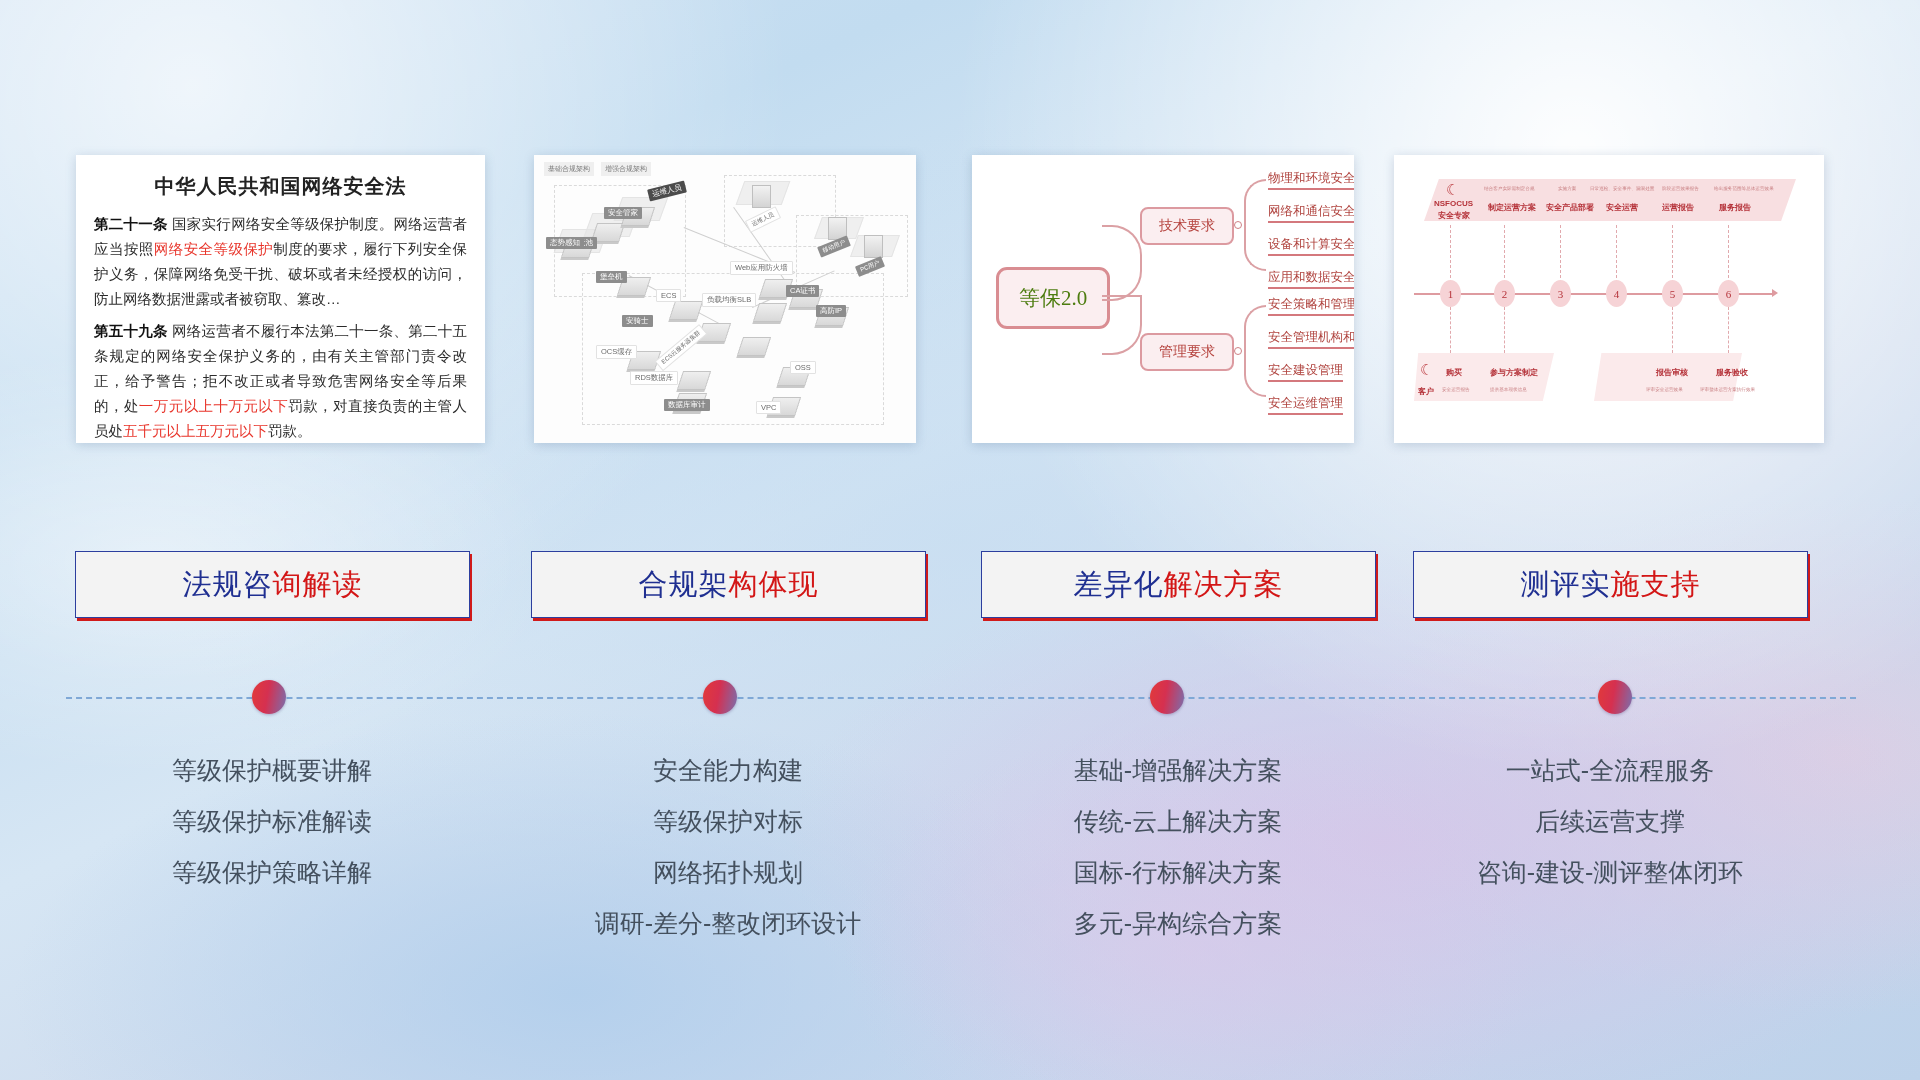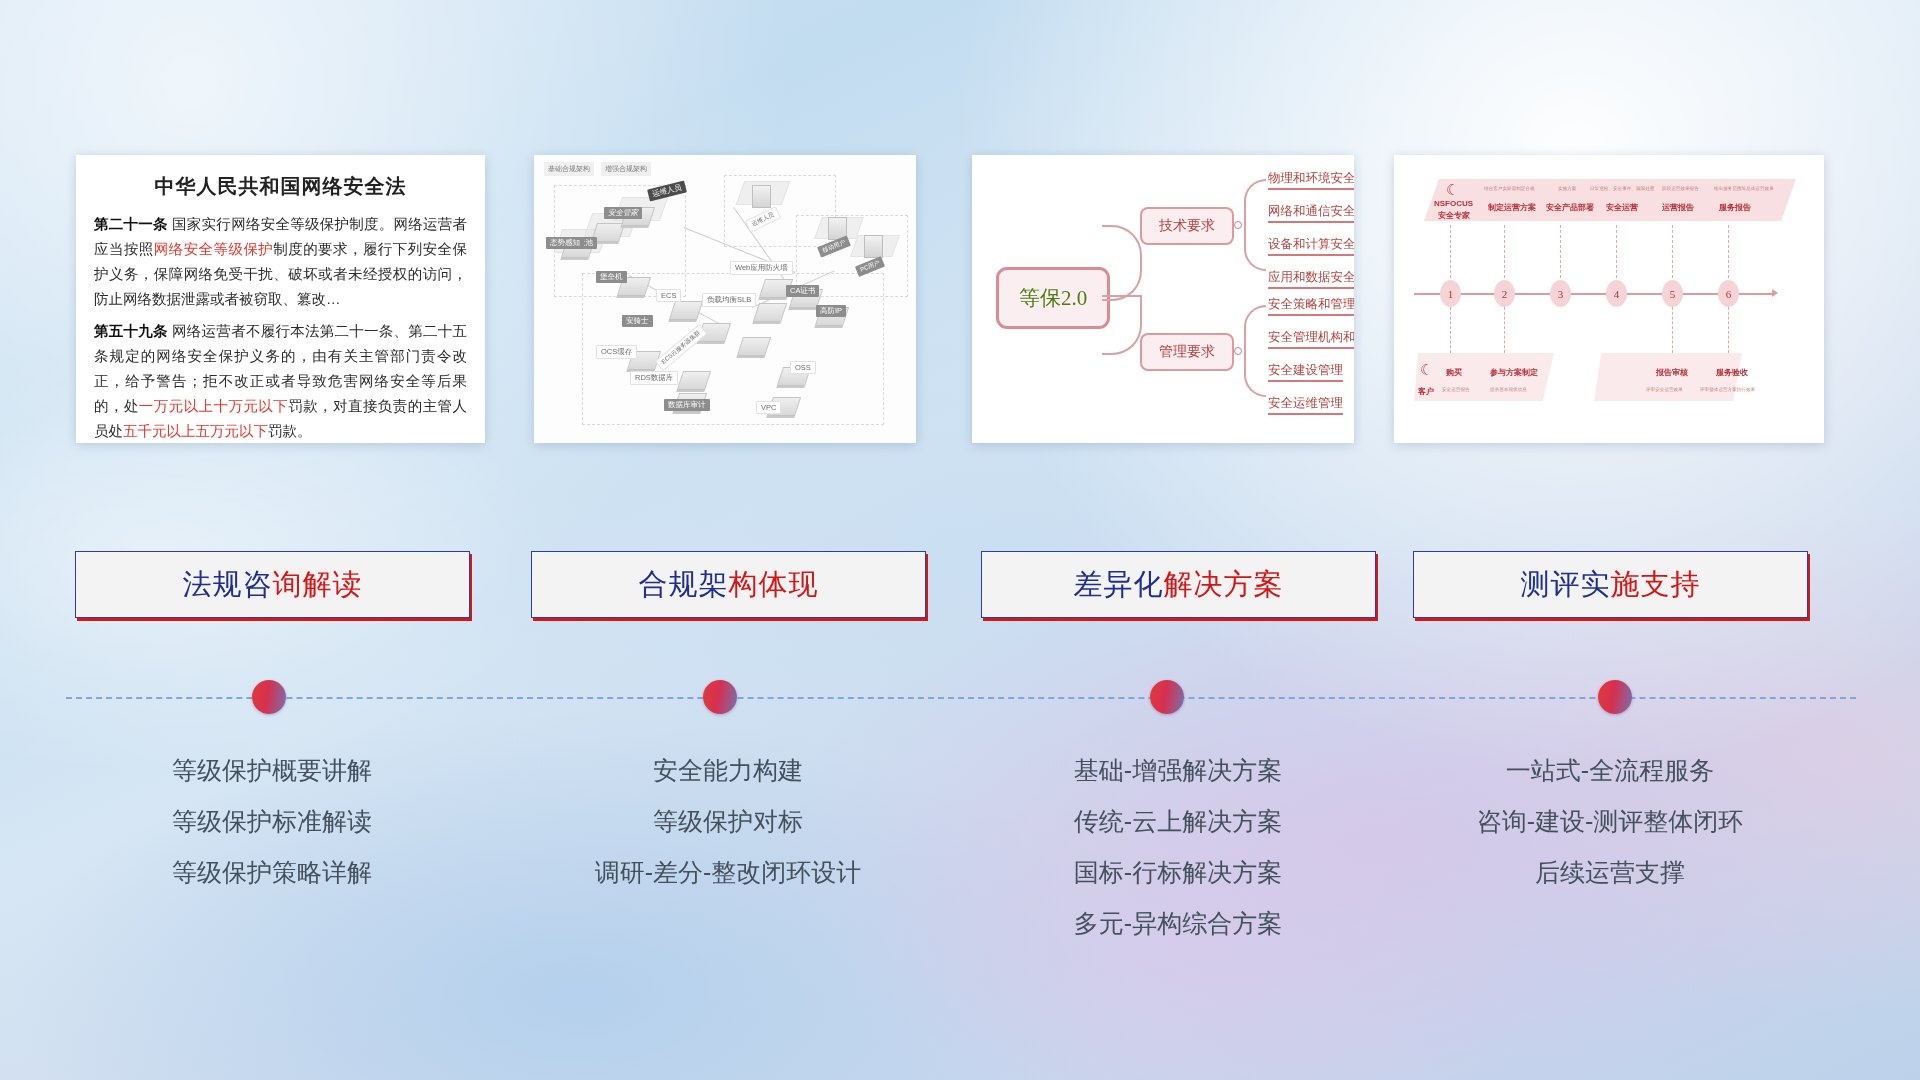--- a/index.html
+++ b/index.html
@@ -225,21 +225,21 @@
       <div class="node" style="left:96px;top:196px;"></div>
       <div class="node" style="left:146px;top:216px;"></div>
       <div class="node" style="left:142px;top:238px;"></div>
       <div class="node" style="left:246px;top:212px;"></div>
       <div class="node" style="left:236px;top:242px;"></div>
       <div class="srv" style="left:218px;top:30px;"></div>
       <div class="srv" style="left:294px;top:62px;"></div>
       <div class="srv" style="left:330px;top:80px;"></div>
 
       <span class="lbl dark" style="left:114px;top:30px;transform:rotate(-14deg);">运维人员</span>
-      <span class="lbl" style="left:70px;top:52px;font-style:italic;">安全管家</span>
+      <span class="lbl" style="left:70px;top:52px;">安全管家</span>
       <span class="lbl" style="left:40px;top:82px;">天池</span>
       <span class="lbl" style="left:12px;top:82px;">态势感知</span>
       <span class="lbl" style="left:62px;top:116px;">堡垒机</span>
       <span class="lbl lite" style="left:196px;top:106px;">Web应用防火墙</span>
       <span class="lbl lite" style="left:168px;top:138px;">负载均衡SLB</span>
       <span class="lbl" style="left:252px;top:130px;">CA证书</span>
       <span class="lbl" style="left:282px;top:150px;">高防IP</span>
       <span class="lbl" style="left:284px;top:86px;font-size:6px;transform:rotate(-22deg);">移动用户</span>
       <span class="lbl" style="left:322px;top:106px;font-size:6px;transform:rotate(-22deg);">PC用户</span>
       <span class="lbl lite" style="left:122px;top:134px;">ECS</span>
@@ -360,32 +360,33 @@
     <ul>
       <li>等级保护概要讲解</li>
       <li>等级保护标准解读</li>
       <li>等级保护策略详解</li>
     </ul>
   </div>
   <div class="col col-2">
     <ul>
       <li>安全能力构建</li>
       <li>等级保护对标</li>
+      <li>网络拓扑规划</li>
       <li>调研-差分-整改闭环设计</li>
     </ul>
   </div>
   <div class="col col-3">
     <ul>
       <li>基础-增强解决方案</li>
       <li>传统-云上解决方案</li>
       <li>国标-行标解决方案</li>
       <li>多元-异构综合方案</li>
     </ul>
   </div>
   <div class="col col-4">
     <ul>
       <li>一站式-全流程服务</li>
+      <li>后续运营支撑</li>
       <li>咨询-建设-测评整体闭环</li>
-      <li>后续运营支撑</li>
     </ul>
   </div>
 
 </div>
 
 </body></html>

